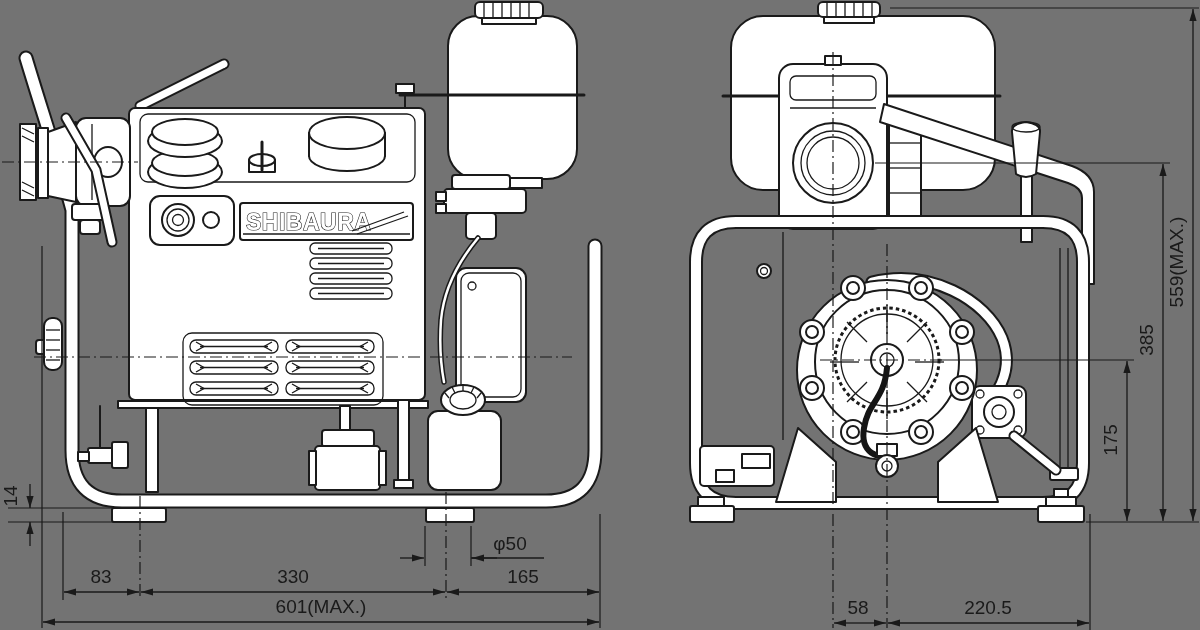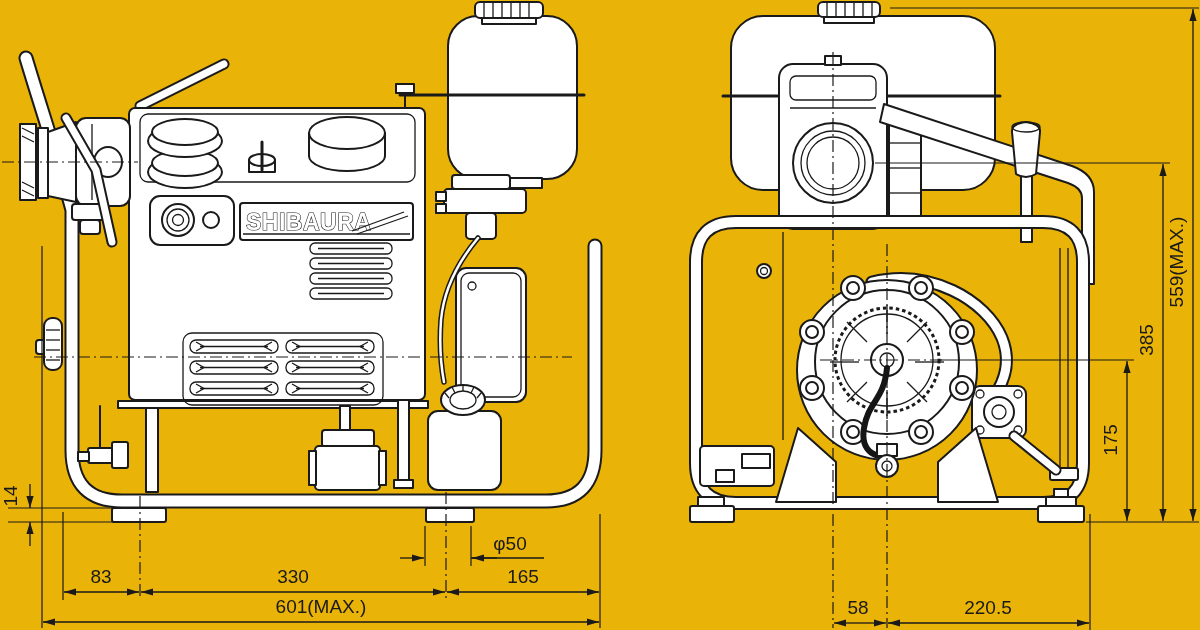--- a/index.html
+++ b/index.html
@@ -1,16 +1,16 @@
 <!DOCTYPE html>
 <html><head>
 <meta charset="utf-8">
 <style>
   html,body{margin:0;padding:0;background:#fff;}
-  #stage{position:relative;width:1200px;height:630px;background:#eab308;overflow:hidden;}
+  #stage{position:relative;width:1200px;height:630px;background:#737373;overflow:hidden;}
   svg{display:block;}
   .ln{stroke:#1a1a1a;stroke-width:2;fill:none;stroke-linecap:round;stroke-linejoin:round;}
   .lnf{stroke:#1a1a1a;stroke-width:2;fill:#fff;stroke-linejoin:round;}
   .thin{stroke:#1a1a1a;stroke-width:1.3;fill:none;}
   .tube{stroke:#1a1a1a;stroke-width:15;fill:none;stroke-linecap:round;stroke-linejoin:round;}
   .tubein{stroke:#fff;stroke-width:11;fill:none;stroke-linecap:round;stroke-linejoin:round;}
   .tube2{stroke:#1a1a1a;stroke-width:14;fill:none;stroke-linecap:round;stroke-linejoin:round;}
   .tube2in{stroke:#fff;stroke-width:10;fill:none;stroke-linecap:round;stroke-linejoin:round;}
   .bar{stroke:#1a1a1a;stroke-width:11;fill:none;stroke-linecap:round;}
   .barin{stroke:#fff;stroke-width:7;fill:none;stroke-linecap:round;}

